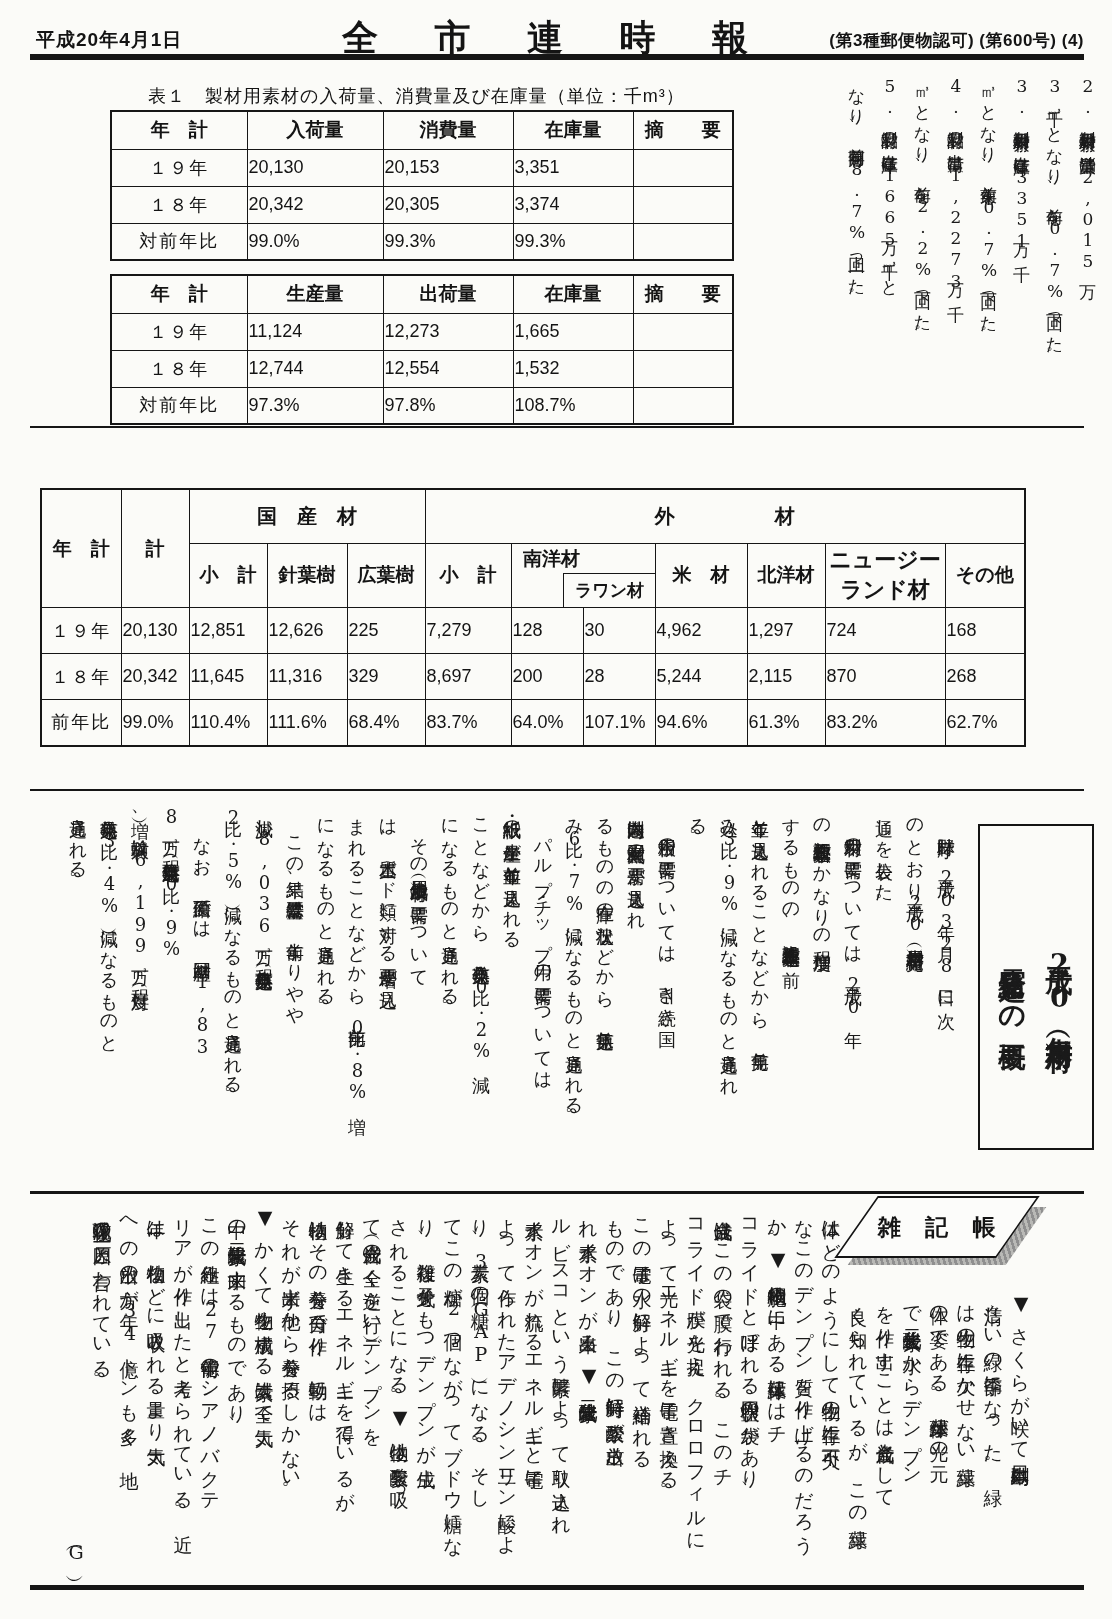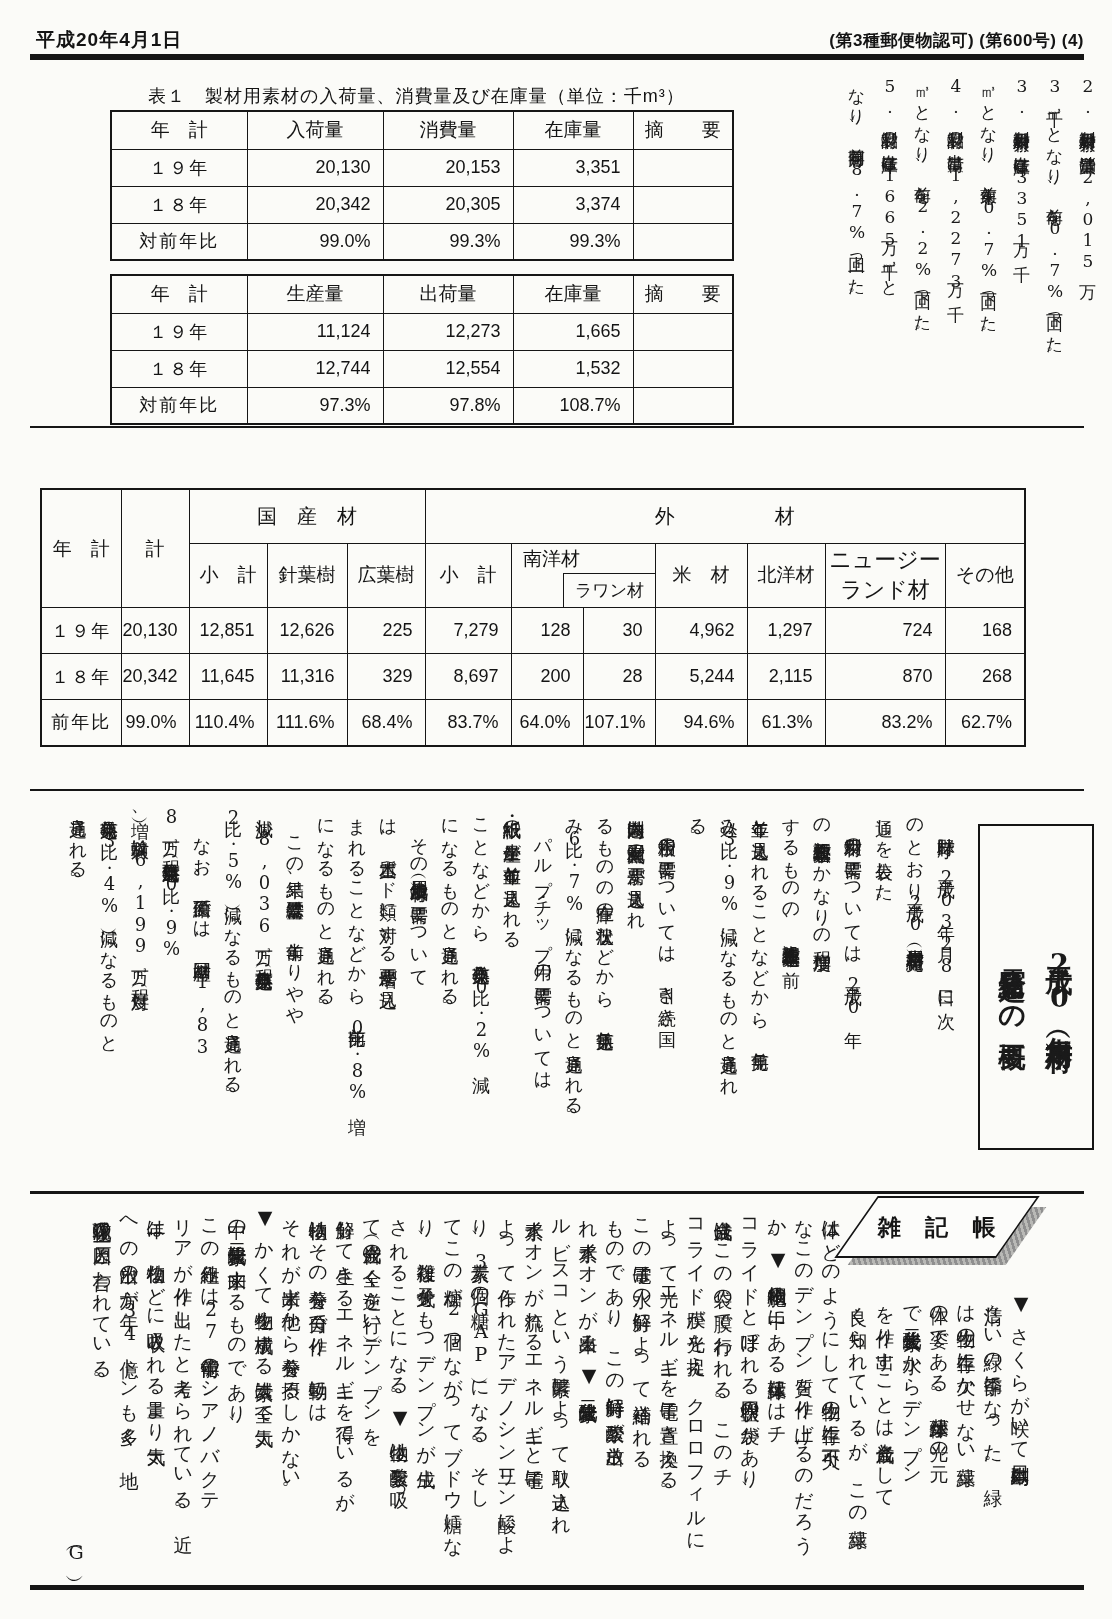--- a/index.html
+++ b/index.html
@@ -16,23 +16,23 @@
     font-size:36px; font-weight:bold; letter-spacing:22px; white-space:nowrap;
     font-family:"DejaVu Serif","Liberation Serif",serif; }
   .hdr-issue { position:absolute; right:28px; top:29px; font-size:17px; font-weight:bold; letter-spacing:0.5px; }
   .hdr-rule { left:30px; top:54px; width:1054px; height:6px; }
 
   
   table.dtable { position:absolute; border-collapse:collapse; table-layout:fixed; background:#fbfbf8; }
   .dtable th, .dtable td { border:1.6px solid #161616; overflow:hidden; }
   table.dtable { border:2.5px solid #161616; }
   .t-title { position:absolute; font-size:18px; font-weight:normal; letter-spacing:1px; white-space:nowrap; }
-  .dtable th { font-weight:normal; text-align:center; font-size:19px; }
+  .dtable th { font-weight:bold; text-align:center; font-size:19px; }
   .dtable td { font-size:18px; }
-  .dtable td.num { text-align:right; padding-right:12px; }
+  .dtable td.num { padding-right:12px; }
   .dtable td.ylabel { text-align:center; letter-spacing:2px; }
 
   .tbl12 { width:622px; }
   .tbl12 col:nth-child(1){width:136px} .tbl12 col:nth-child(2){width:136px}
   .tbl12 col:nth-child(3){width:130px} .tbl12 col:nth-child(4){width:120px}
   .tbl12 col:nth-child(5){width:100px}
   .tbl12 tr { height:37px; }
   .tbl12 thead tr { height:38px; }
   .t1-title { left:148px; top:84px; }  .t1-pos { left:110px; top:110px; }
   .t2-title { left:148px; top:248px; } .t2-pos  { left:110px; top:274px; }
@@ -94,20 +94,21 @@
   .zakki-label { transform:skewX(35deg); font-weight:bold; font-size:23px;
     letter-spacing:9px; text-indent:9px; white-space:nowrap;
     font-family:"Liberation Sans",sans-serif; }
 </style>
 </head>
 <body>
 
 <div class="page">
 
   <div class="hdr-date">平成20年4月1日</div>
+  <div class="hdr-title">全 市 連 時 報</div>
   <div class="hdr-issue">(第3種郵便物認可) (第600号) (4)</div>
   <div class="rule hdr-rule"></div>
 
   <div class="t-title t1-title">表１　製材用素材の入荷量、消費量及び在庫量（単位：千m³）</div>
   <table class="dtable tbl12 t1-pos">
     <colgroup>
         <col>
         <col>
         <col>
         <col>

